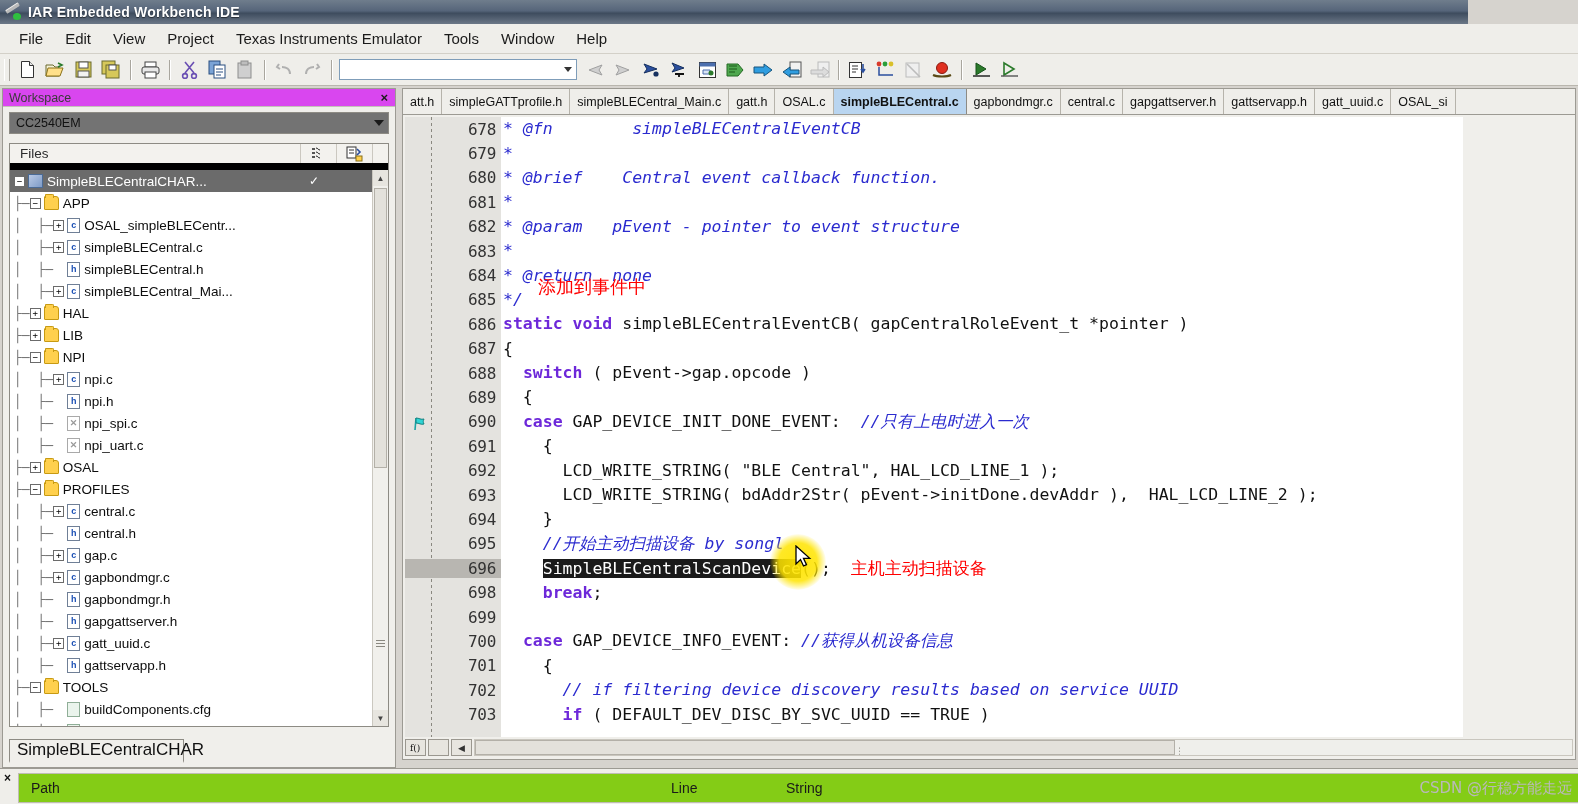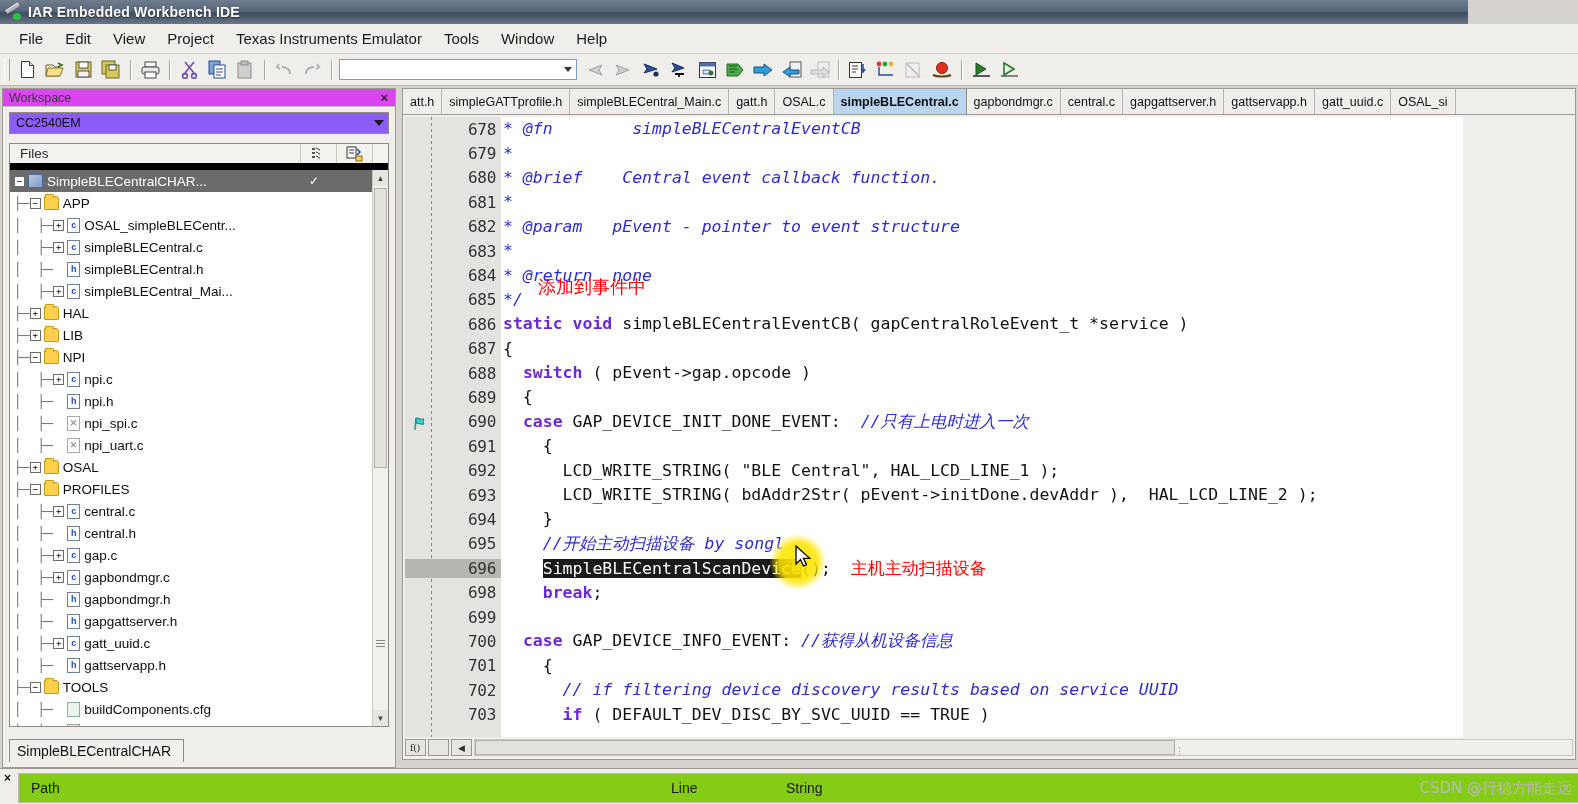--- a/index.html
+++ b/index.html
@@ -69,21 +69,21 @@
     background:#f0efeb; border:1px solid #9c9a93;
   }
   .ws-head {
     height:18px; background:#d946ef; display:flex; align-items:center;
     justify-content:space-between; padding:0 4px 0 6px;
     border-bottom:1px solid #c4c1b9;
   }
   .ws-head .t { font-size:12.5px; color:#3a3a3a; }
   .ws-head .x { font-size:13px; font-weight:bold; color:#1a1a1a; cursor:pointer; padding:0 3px;}
   .ws-combo {
-    margin:5px 6px 4px 6px; height:22px; background:#8b5cf6; border:1px solid #8d8b84;
+    margin:5px 6px 4px 6px; height:22px; background:#737373; border:1px solid #8d8b84;
     display:flex; align-items:center; padding:0 4px 0 6px; justify-content:space-between;
     font-size:12.5px; color:#111;
   }
   .ws-combo .caret { width:0;height:0;border-left:5px solid transparent;border-right:5px solid transparent;border-top:6px solid #1a1a1a; }
 
   .tree-wrap {
     position:absolute; left:6px; top:54px; right:6px; bottom:40px;
     background:#fff; border:1px solid #8d8b84; overflow:hidden;
   }
   .tree-hdr {
@@ -124,21 +124,21 @@
   .ws-vscroll { position:absolute; right:0; top:26px; bottom:0; width:16px; background:#f1f0ec; border-left:1px solid #cbc8c0; }
   .ws-vscroll .arrow { height:16px; display:flex; align-items:center; justify-content:center; font-size:8px; color:#444; background:#e7e5df;}
   .ws-vscroll .thumb { position:absolute; left:1px; right:1px; top:18px; height:280px; background:#e3e1db; border:1px solid #b3b0a8; }
   .ws-vscroll .grip { position:absolute; left:3px; right:3px; bottom:78px; height:8px;
      background: repeating-linear-gradient(180deg,#8a8880 0 1px, transparent 1px 3px); }
   .ws-vscroll .arrow-b { position:absolute; bottom:0; left:0; right:0; height:16px; display:flex; align-items:center; justify-content:center; font-size:8px; color:#444; background:#e7e5df;}
 
   .ws-tab {
     position:absolute; left:6px; bottom:4px; width:175px; height:24px;
     background:#f0efeb; border:1px solid #8d8b84; border-bottom:2px solid #f0efeb;
-    display:flex; align-items:center; padding-left:7px; font-size:14px; color:#111;
+    display:flex; padding-left:7px; font-size:17px; color:#111;
   }
 
   
   .editor {
     position:absolute; left:402px; top:88px; width:1174px; height:672px;
     background:#f0efeb; border:1px solid #9c9a93;
   }
   .tabbar {
     height:26px; background:#efeeea; display:flex; align-items:stretch;
     border-bottom:1px solid #9c9a93; overflow:hidden;
@@ -654,21 +654,21 @@
           <div class="cline">
             <span class="lnum">684</span>
             <span class="ctext"><span class="cmt">* @return  none</span></span>
           </div>
           <div class="cline">
             <span class="lnum">685</span>
             <span class="ctext"><span class="cmt">*/</span></span>
           </div>
           <div class="cline">
             <span class="lnum">686</span>
-            <span class="ctext"><span class="kw">static void</span><span> simpleBLECentralEventCB( gapCentralRoleEvent_t *service )</span></span>
+            <span class="ctext"><span class="kw">static void</span><span> simpleBLECentralEventCB( gapCentralRoleEvent_t *pointer )</span></span>
           </div>
           <div class="cline">
             <span class="lnum">687</span>
             <span class="ctext"><span>{</span></span>
           </div>
           <div class="cline">
             <span class="lnum">688</span>
             <span class="ctext"><span>  </span><span class="kw">switch</span><span> ( pEvent-&gt;gap.opcode )</span></span>
           </div>
           <div class="cline">

